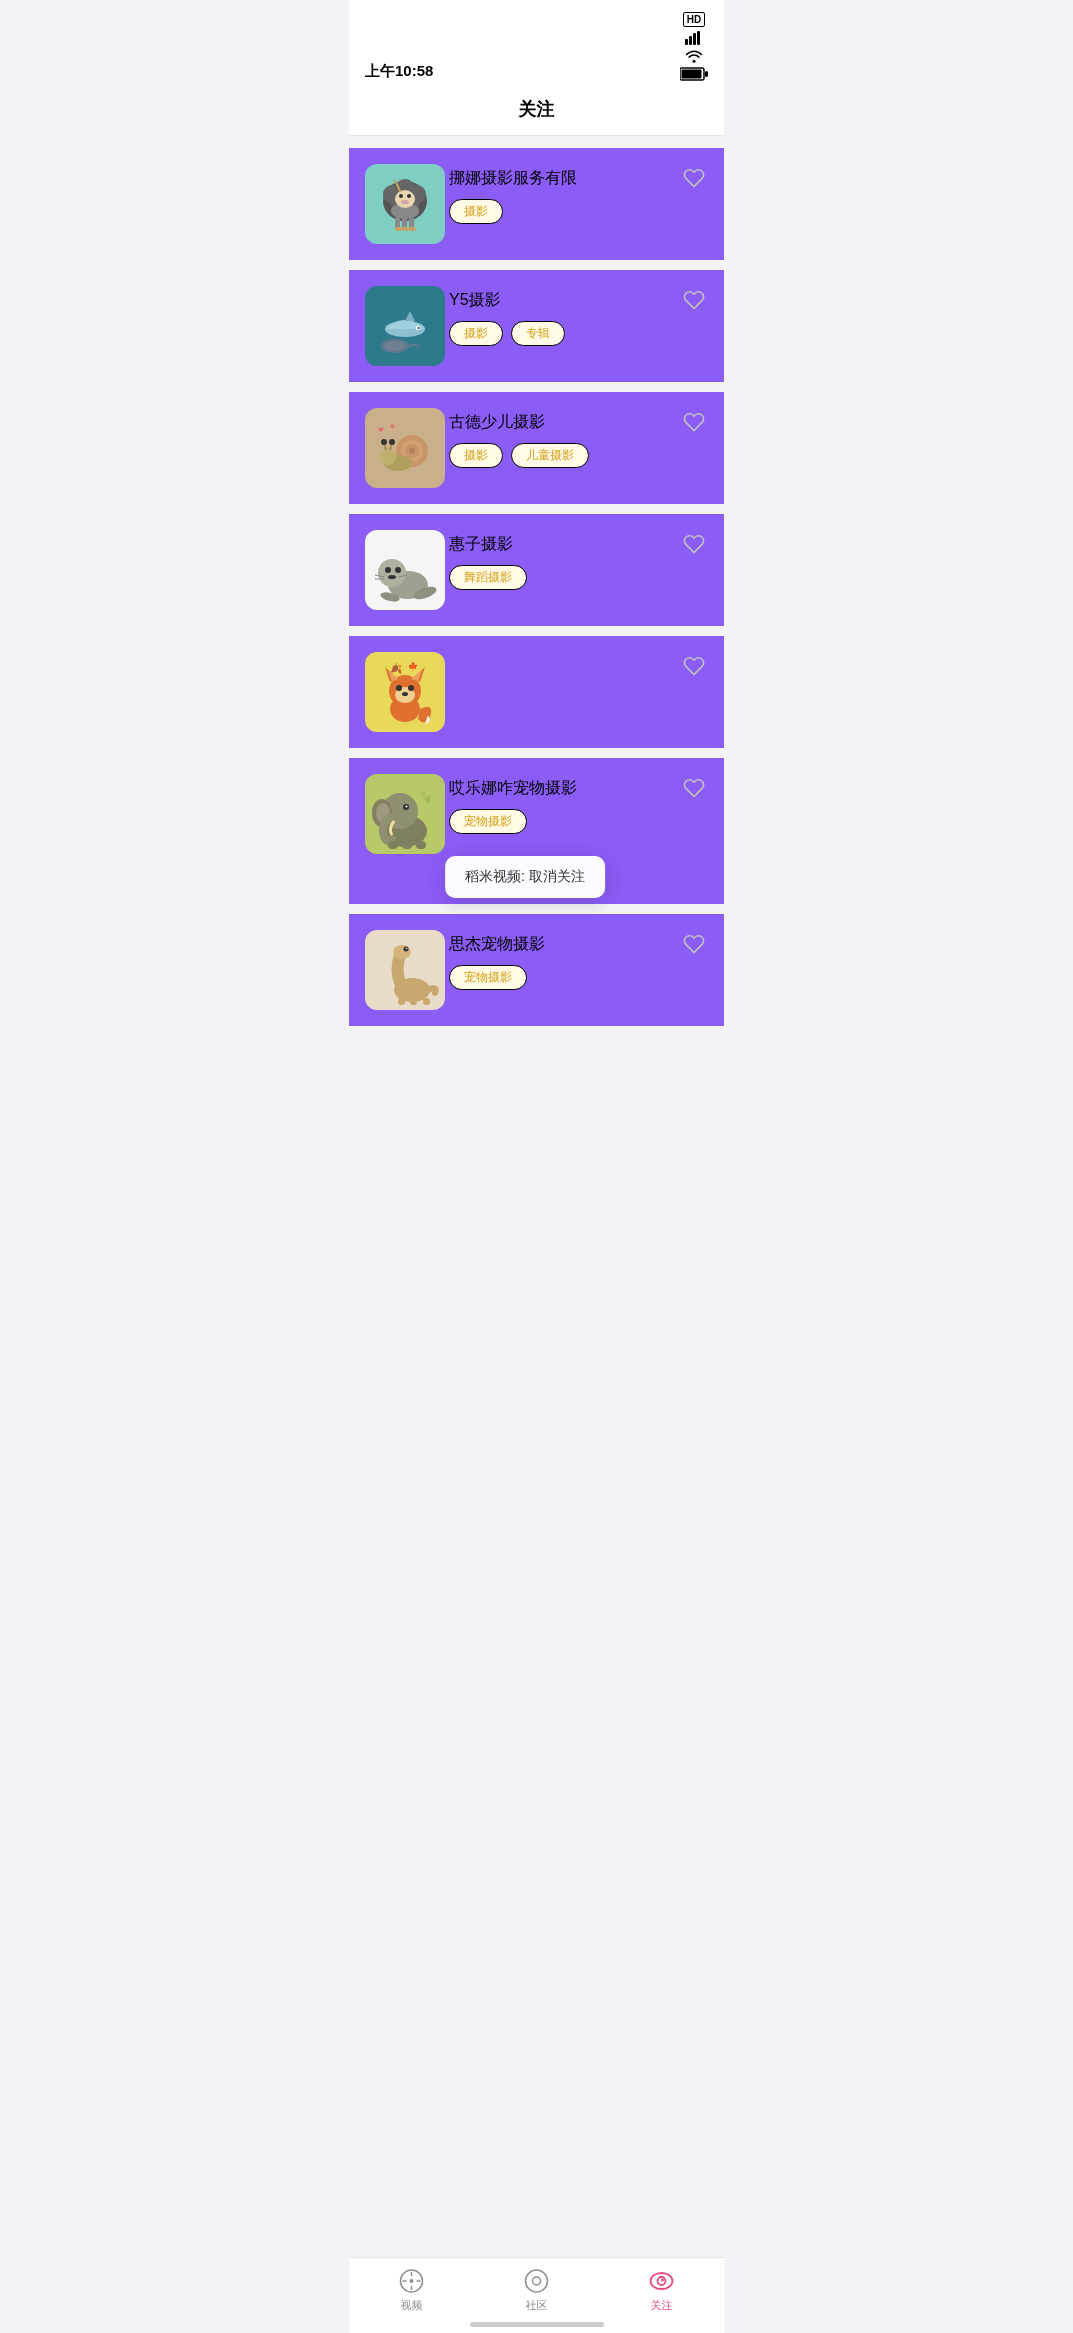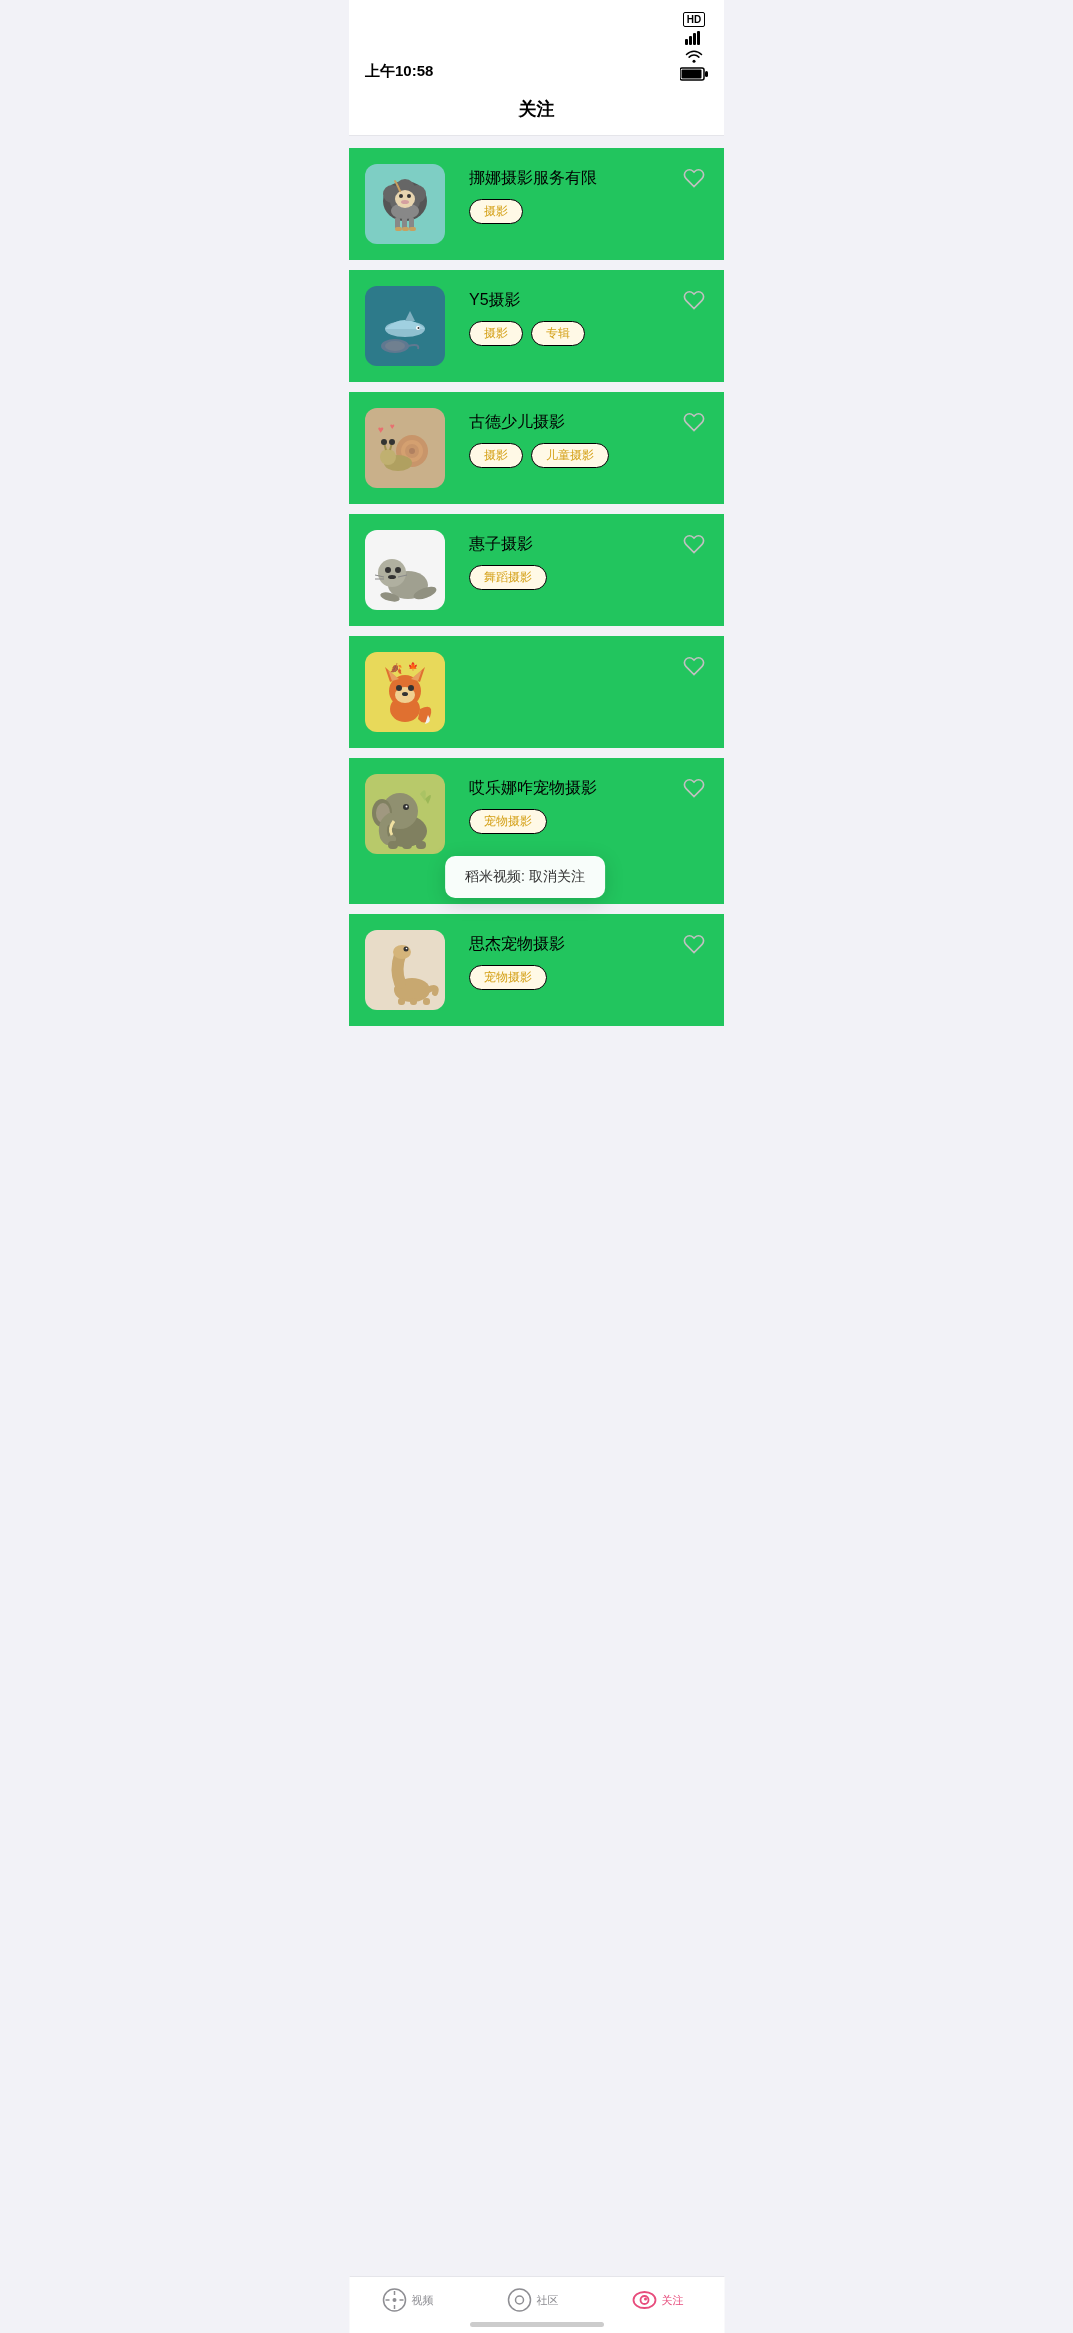--- a/index.html
+++ b/index.html
@@ -56,26 +56,26 @@
     }
 
     
     .content {
       padding: 12px 0;
       padding-bottom: 80px;
     }
 
     
     .card {
-      background: #22c55e;
+      background: #8b5cf6;
       margin: 0 0 10px 0;
       padding: 16px;
       display: flex;
       align-items: flex-start;
-      gap: 24px;
+      gap: 4px;
       position: relative;
       border-radius: 0;
     }
 
     .card-avatar {
       width: 80px;
       height: 80px;
       border-radius: 12px;
       flex-shrink: 0;
       overflow: hidden;
@@ -158,21 +158,21 @@
       background: #fff;
       border-top: 1px solid #e5e5ea;
       display: flex;
       align-items: center;
       justify-content: space-around;
       padding: 10px 0 20px;
     }
 
     .nav-item {
       display: flex;
-      flex-direction: row;
+      flex-direction: column;
       align-items: center;
       gap: 4px;
       cursor: pointer;
       min-width: 60px;
     }
 
     .nav-icon {
       width: 26px;
       height: 26px;
       display: flex;

